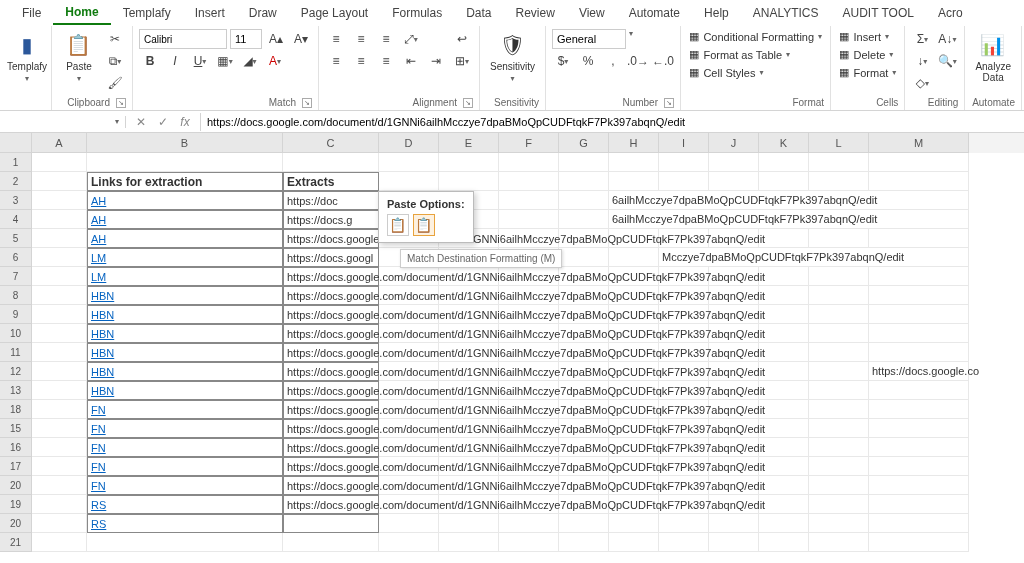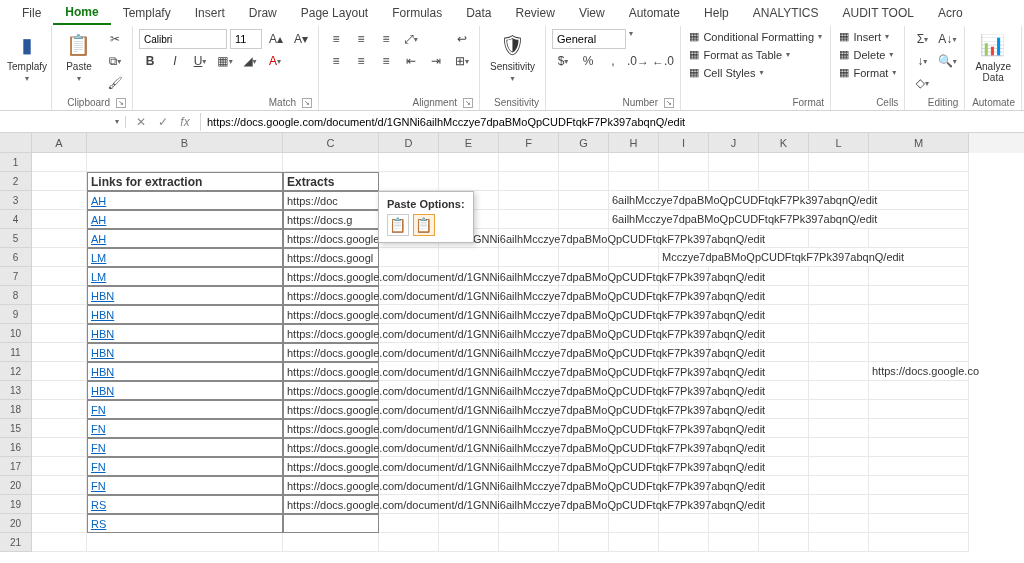--- a/index.html
+++ b/index.html
@@ -735,13 +735,14 @@
     <div class="title">Paste Options:</div>
     <div class="opts">
       <div class="opt">
           <span>📋</span>
         </div>
       <div class="opt sel">
           <span>📋</span>
         </div>
     </div>
   </div>
+  <div class="paste-tooltip" style="left:400px; top:116px;">Match Destination Formatting (M)</div>
 </div>
 
 </body></html>

